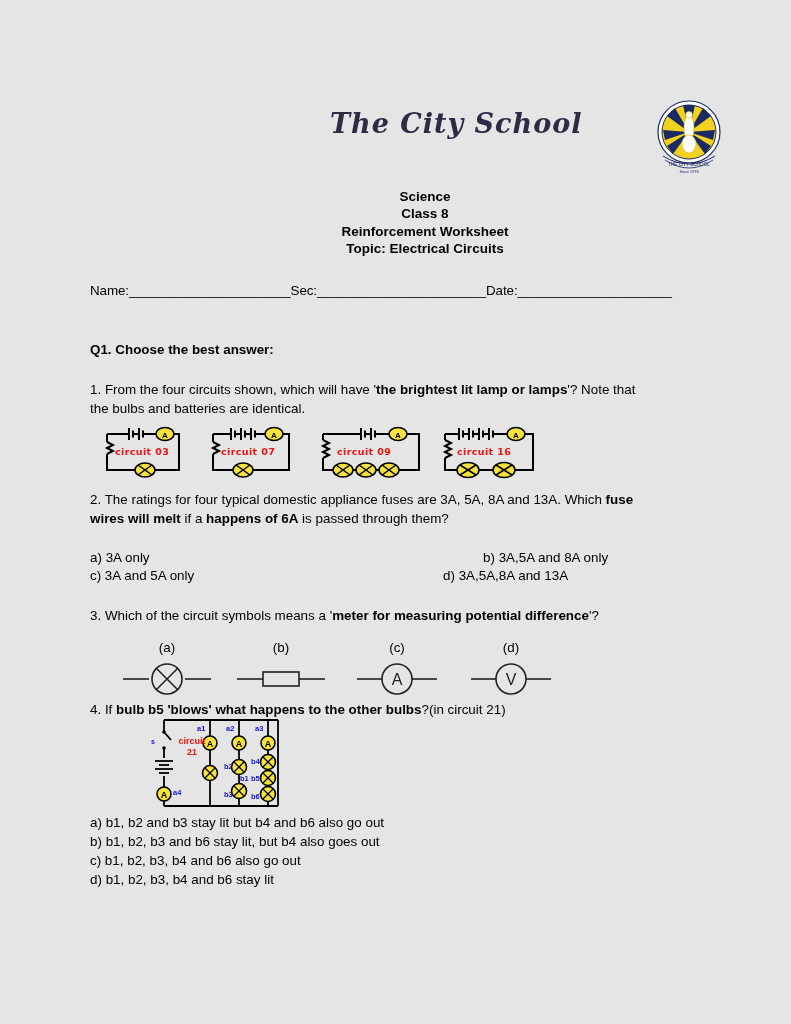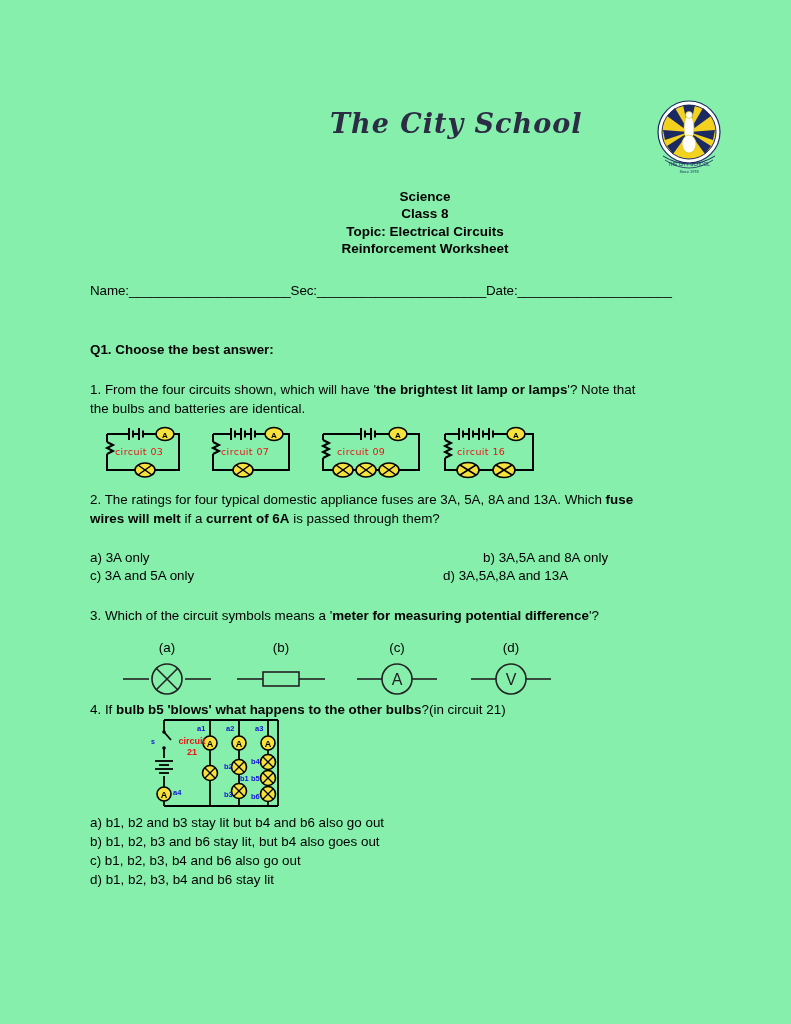--- a/index.html
+++ b/index.html
@@ -13,21 +13,21 @@
     position: relative;
     font-family: "Liberation Sans", sans-serif;
     color: #000000;
     overflow: hidden;
   }
   .page {
     position: absolute;
     left: 0; top: 0;
     width: 791px;
     height: 1024px;
-    background: #86efac;
+    background: #e5e5e5;
   }
   
   .school-script {
     position: absolute;
     left: 330px;
     top: 108px;
     width: 220px;
     text-align: center;
     font-family: "DejaVu Serif", serif;
     font-style: italic;
@@ -77,21 +77,21 @@
     left: 95px;
     top: 424px;
     width: 450px;
     height: 60px;
   }
   .circ-box { position: absolute; top: 0; }
   .c-label {
     position: absolute;
     color: #ee1111;
     font-family: "DejaVu Sans", sans-serif;
-    font-weight: normal;
+    font-weight: bold;
     font-size: 9.5px;
     letter-spacing: 0.4px;
     white-space: nowrap;
   }
   
   .sym-row { position: absolute; left: 95px; top: 640px; width: 600px; height: 55px; }
   .sym-cap {
     position: absolute;
     font-size: 13.4px;
     text-align: center;
@@ -139,22 +139,22 @@
       <path d="M10 58 Q36 74 62 58" fill="none" stroke="#1C2A63" stroke-width="1"></path>
       <path d="M12 62 Q36 78 60 62" fill="none" stroke="#1C2A63" stroke-width="0.8"></path>
       <text x="36" y="68" text-anchor="middle" font-family="'Liberation Sans',sans-serif" font-size="4.6" fill="#1C2A63">THE CITY SCHOOL</text>
       <text x="36" y="75" text-anchor="middle" font-family="'Liberation Sans',sans-serif" font-size="3.8" fill="#1C2A63">Since 1978</text>
     </svg>
   </div>
 
   <div class="title-block">
     <div>Science</div>
     <div>Class 8</div>
+    <div>Reinforcement Worksheet</div>
     <div>Topic: Electrical Circuits</div>
-    <div>Reinforcement Worksheet</div>
   </div>
 
   <div class="nameline"><span>Name:</span><span>______________________</span><span>Sec:</span><span>_______________________</span><span>Date:</span><span>_____________________</span></div>
 
   <div class="txt b" style="left:90px; top:341px;">Q1. Choose the best answer:</div>
 
   <div class="txt" style="left:90px; top:381px; width:615px;"><span>1.  From the four circuits shown, which will have '</span><span class="b">the brightest lit lamp or lamps</span><span>'? Note that</span><br><span>the bulbs and batteries are identical.</span></div>
 
   <div class="circ-row">
 
@@ -294,21 +294,21 @@
         <line x1="61" y1="41" x2="77" y2="51" stroke="#000" stroke-width="1.5"></line>
           <line x1="77" y1="41" x2="61" y2="51" stroke="#000" stroke-width="1.5"></line>
         <g stroke="#000" stroke-width="2" fill="none">
             <path d="M44 46 H58"></path>
           </g>
       </svg>
       <div class="c-label" style="left:22px; top:22px;">circuit 16</div>
     </div>
   </div>
 
-  <div class="txt" style="left:90px; top:491px; width:615px;"><span>2. The ratings for four typical domestic appliance fuses are 3A, 5A, 8A and 13A. Which </span><span class="b">fuse</span><br><span class="b">wires will melt</span><span> if a </span><span class="b">current of 6A</span><span> is passed through them?</span></div>
+  <div class="txt" style="left:90px; top:491px; width:615px;"><span>2. The ratings for four typical domestic appliance fuses are 3A, 5A, 8A and 13A. Which </span><span class="b">fuse</span><br><span class="b">wires will melt</span><span> if a </span><span class="b">happens of 6A</span><span> is passed through them?</span></div>
 
   <div class="txt" style="left:90px; top:549px;">a) 3A only</div>
   <div class="txt" style="left:443px; top:549px;padding-left:40px;">b) 3A,5A and 8A only</div>
   <div class="txt" style="left:90px; top:567px;">c) 3A and 5A only</div>
   <div class="txt" style="left:443px; top:567px;text-align:right;">d) 3A,5A,8A and 13A</div>
 
   <div class="txt" style="left:90px; top:607px; width:615px;"><span>3. Which of the circuit symbols means a '</span><span class="b">meter for measuring potential difference</span><span>'?</span></div>
 
   <div class="sym-row">
     <div class="sym-cap" style="left:52px; top:0;">(a)</div>

